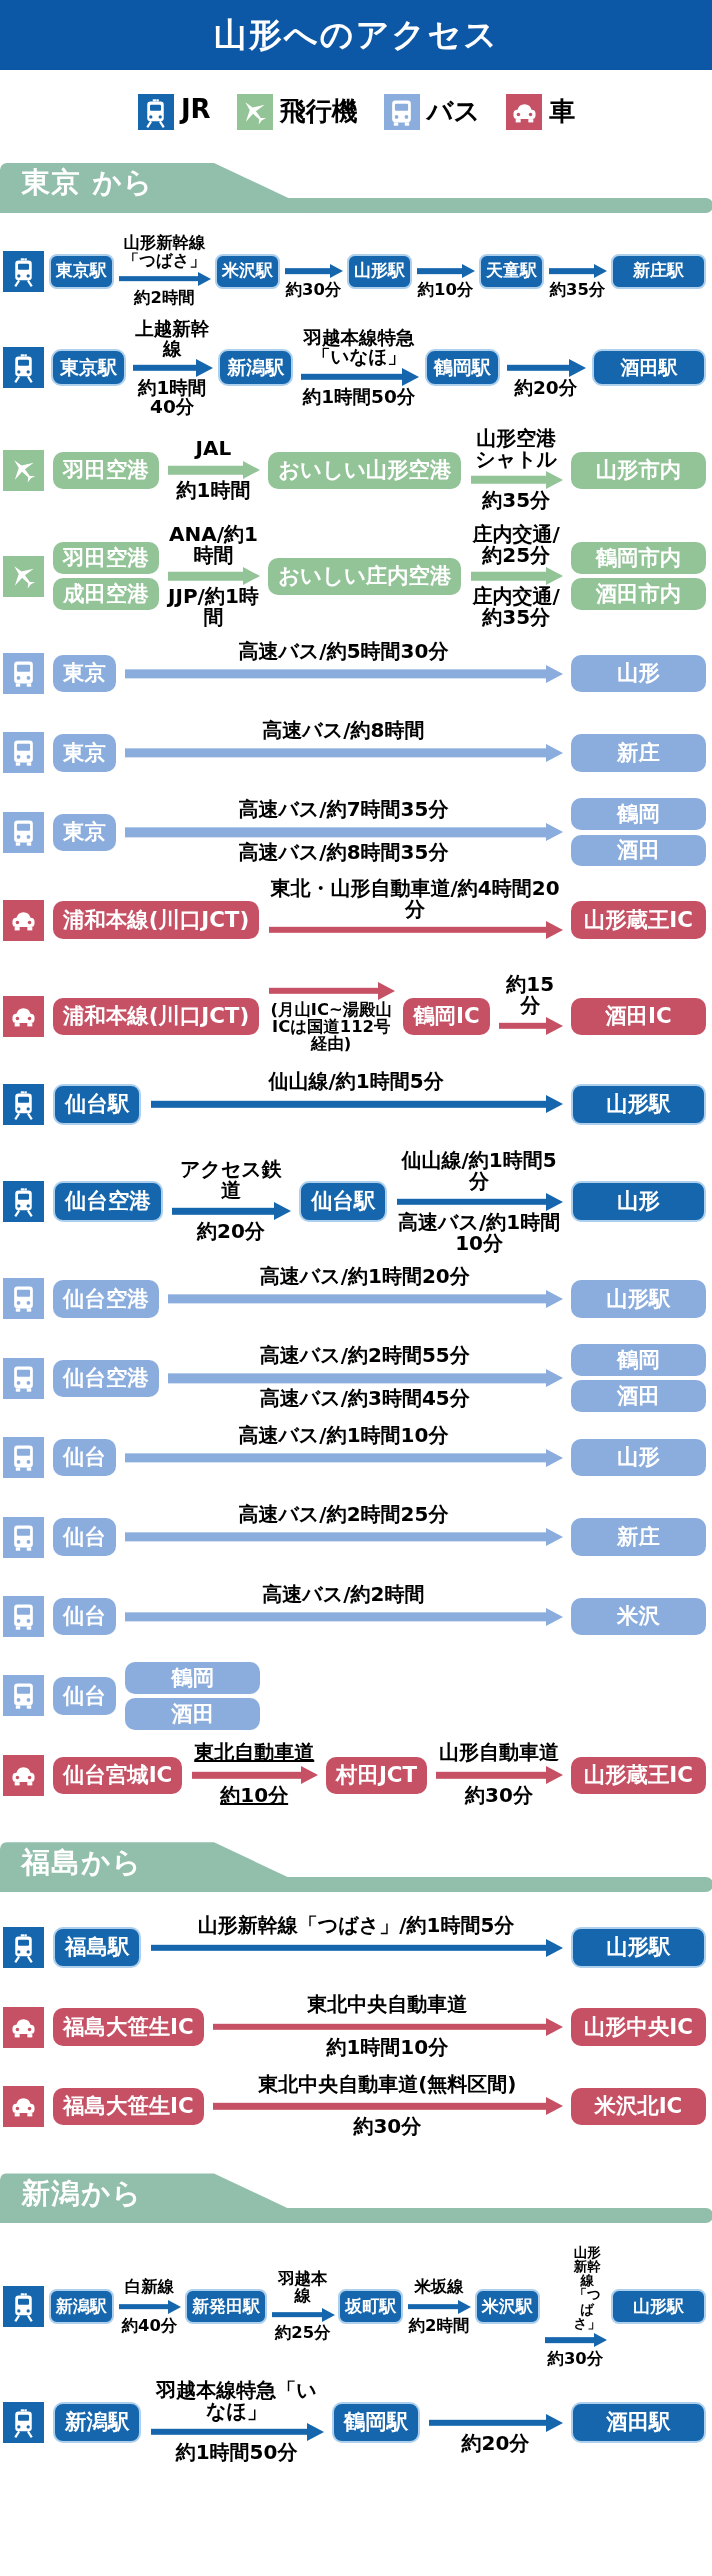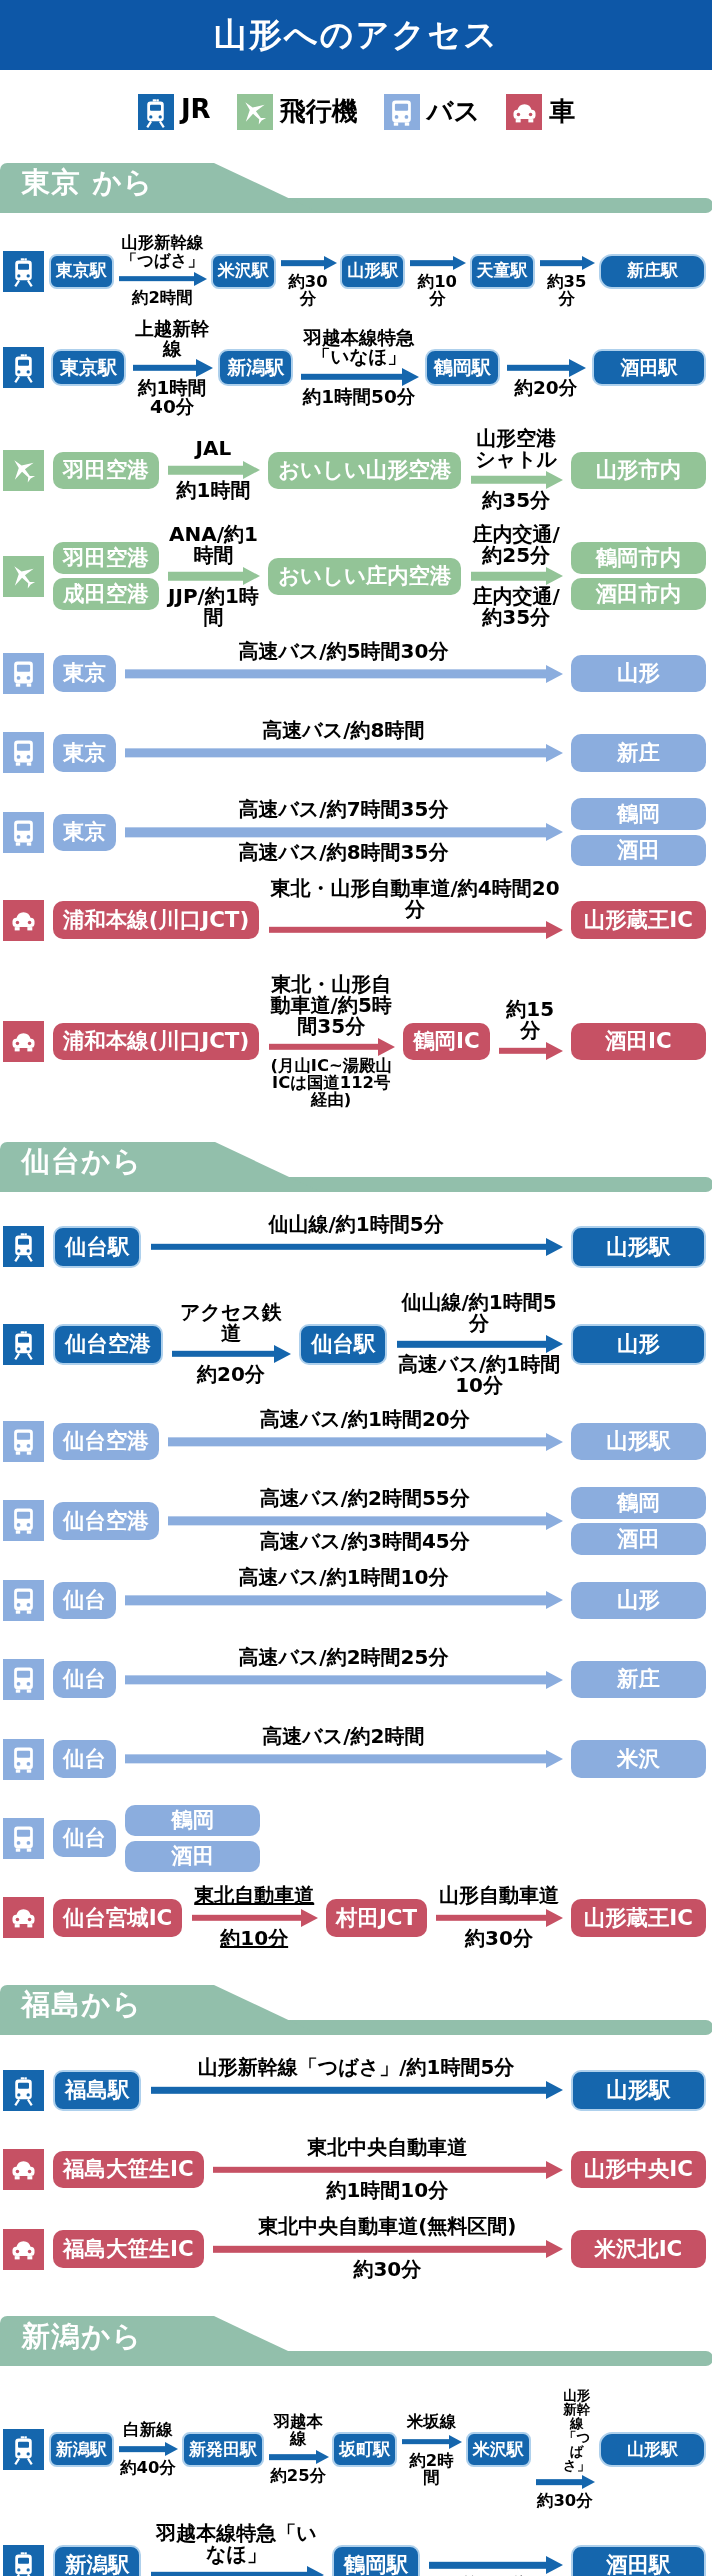--- a/index.html
+++ b/index.html
@@ -82,21 +82,21 @@
     border-top:9.3px solid transparent; border-bottom:9.3px solid transparent;
   }
   
   .row-medium { gap:7.1px; }
   .row-medium .node { font-size:19px; padding:5.7px 7.1px; }
   .row-medium .node.end { width:114px; }
   .row-medium .lbl { font-size:18.5px; min-height:21.4px; }
   
   .row-compact { gap:5px; }
   .row-compact .node { font-size:17px; padding:5.7px 5px; border-radius:7.8px; }
-  .row-compact .node.end { width:107px;border-radius:13px; }
+  .row-compact .node.end { width:95px; }
   .row-compact .lbl { font-size:16.4px; min-height:19px; }
   .row-compact .lbl.small { font-size:13.5px;margin-left:24px; }
   .row-compact .shaft .head { border-left-width:13px; border-top-width:7.1px; border-bottom-width:7.1px; }
   .row-compact .shaft .bar { right:8.5px; height:5.7px; }
 </style>
 </head>
 <body>
 
 <header class="title-bar">
   <h1>山形へのアクセス</h1>
@@ -423,42 +423,36 @@
           <path fill="#fff" d="M17 26 q2.5-11 13-11 q10.5 0 13 11 Z"></path>
           <rect x="10" y="25" width="40" height="17" rx="7" fill="#fff"></rect>
           <circle cx="19" cy="33.5" r="3.2" fill="var(--c)"></circle>
           <circle cx="41" cy="33.5" r="3.2" fill="var(--c)"></circle>
           <rect x="14" y="42" width="9" height="6" fill="#fff"></rect>
           <rect x="37" y="42" width="9" height="6" fill="#fff"></rect>
         </svg>
       </div>
       <div class="node">浦和本線(川口JCT)</div>
       <div class="arrow" style="flex-grow: 2;">
-        <span class="lbl above">東北・山形自動車道/約5時間35分</span>
         <div class="shaft">
           <div class="bar"></div>
           <div class="head"></div>
         </div>
         <span class="lbl below small">(月山IC~湯殿山ICは国道112号経由)</span>
       </div>
       <div class="node">鶴岡IC</div>
       <div class="arrow" style="flex-grow: 1;">
         <span class="lbl above">約15分</span>
         <div class="shaft">
           <div class="bar"></div>
           <div class="head"></div>
         </div>
         <span class="lbl below"></span>
       </div>
       <div class="node end">酒田IC</div>
-    </div>
-    <div class="section-banner">
-      <div class="banner-bar"></div>
-      <div class="banner-head"></div>
-      <span class="banner-title">仙台から</span>
     </div>
     <div class="route-row mode-jr">
       <div class="mode-icon">
         <svg viewBox="0 0 60 60">
           <g fill="#fff">
             <rect x="25" y="6" width="4" height="4"></rect>
             <rect x="32" y="6" width="4" height="4"></rect>
             <rect x="15" y="10" width="30" height="36" rx="6"></rect>
             <circle cx="30" cy="8" r="2"></circle>
           </g>

